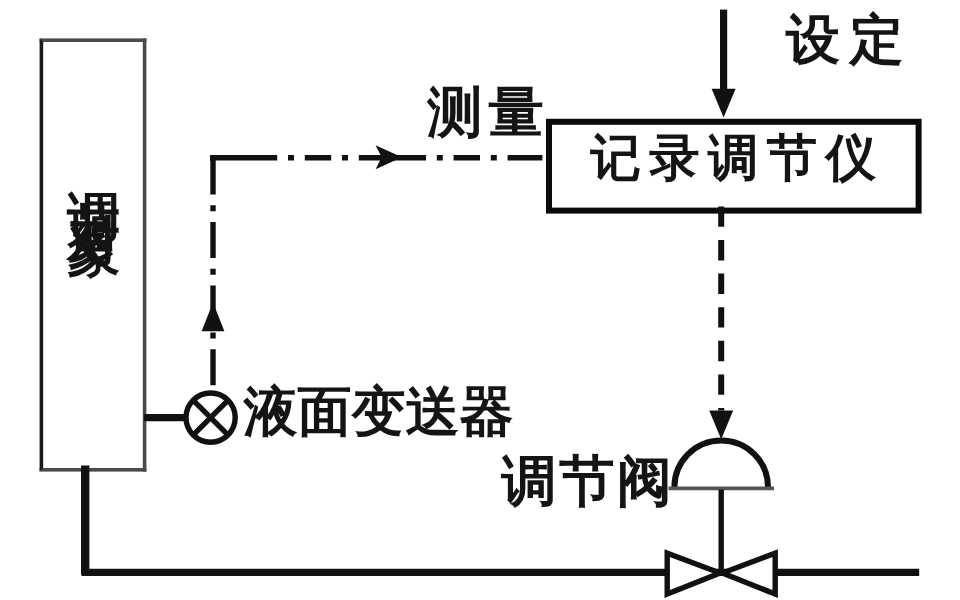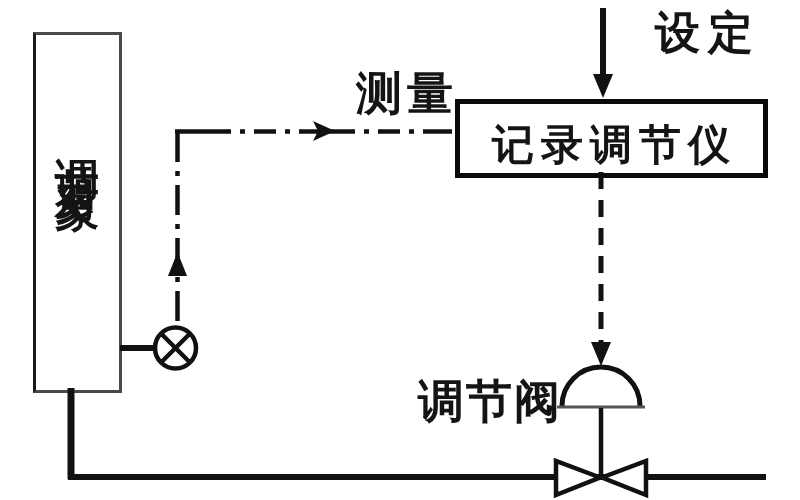--- a/index.html
+++ b/index.html
@@ -38,21 +38,21 @@
     color: #141414;
     line-height: 1;
   }
   #controller-box {
     position: absolute;
     left: 455px; top: 99px;
     width: 303px; height: 69px;
     background: #ffffff;
     border: 5px solid #0a0a0a;
     display: flex;
-    align-items: flex-end;
+    align-items: flex-start;
     justify-content: center;
   }
   #controller-label {
     font-size: 42px;
     font-weight: 700;
     letter-spacing: 7px;
     color: #141414;
     transform: translateX(3px);
   }
   #measurement-label { left: 340px; top: 70px;  font-size: 46px; letter-spacing: 5px; margin-left: 16px; }
@@ -73,20 +73,21 @@
   <div id="controlled-object-box">
     <span id="controlled-object-label">调节对象</span>
   </div>
 
   <div id="controller-box">
     <span id="controller-label">记录调节仪</span>
   </div>
 
   <div class="lbl" id="measurement-label">测量</div>
   <div class="lbl" id="setpoint-label">设定</div>
+  <div class="lbl" id="transmitter-label">液面变送器</div>
   <div class="lbl" id="valve-label">调节阀</div>
 
   <svg id="diagram-lines" width="800" height="500" viewBox="0 0 800 500">
 
     <line x1="603" y1="8" x2="603" y2="82" stroke="#111" stroke-width="6"></line>
     <polygon points="603,98 593,74 613,74" fill="#111"></polygon>
 
     <path d="M177.5 132 V327" fill="none" stroke="#111" stroke-width="4.5" stroke-dasharray="30 9 5 9"></path>
     <path d="M175 131.5 H452" fill="none" stroke="#111" stroke-width="4.5" stroke-dasharray="56 9 5 9 22 9 5 9"></path>
     <polygon points="335,131 313,121 318,131 313,141" fill="#111"></polygon>

